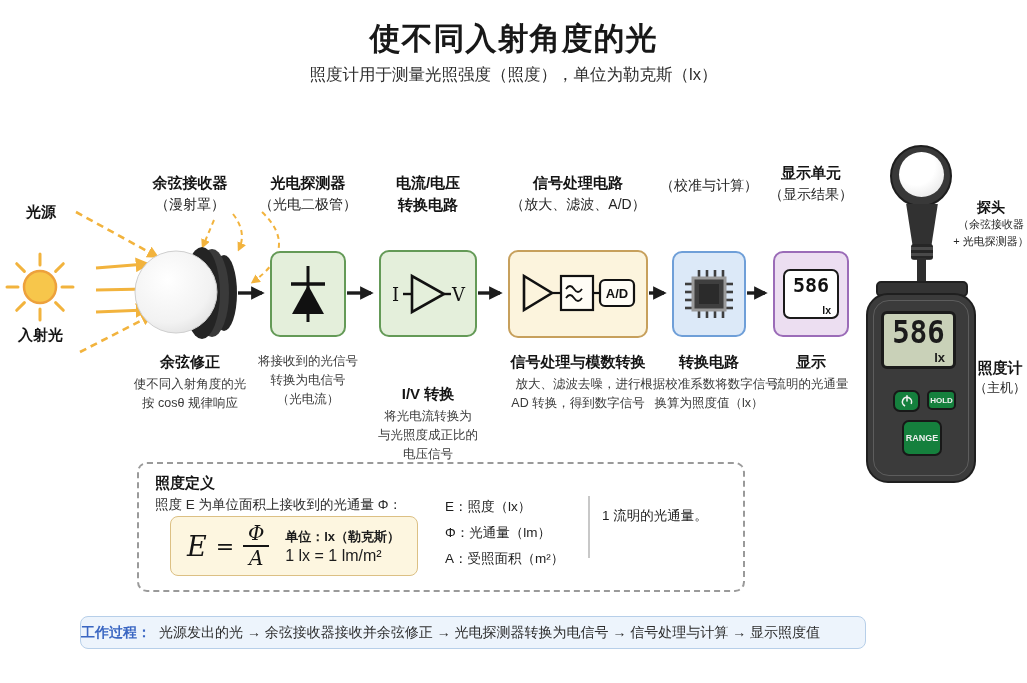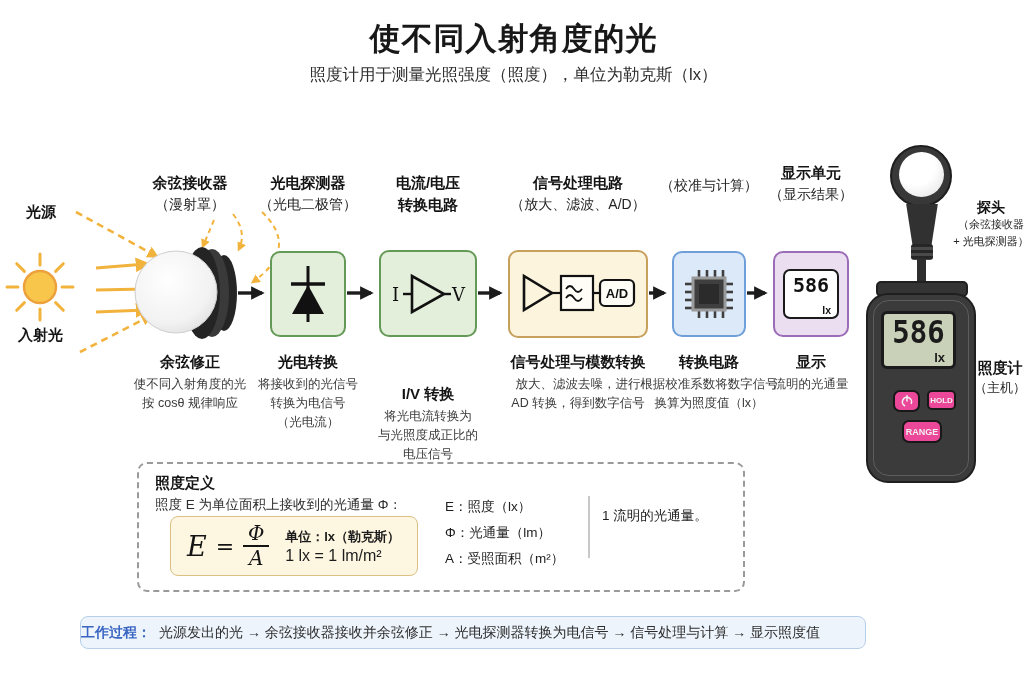--- a/index.html
+++ b/index.html
@@ -51,24 +51,24 @@
   .probe-ball{left:899px;top:152px;width:45px;height:45px;border-radius:50%;background:radial-gradient(circle at 38% 32%,#ffffff 45%,#ededed 75%,#d9d9d9 100%);}
   .probe-neck{left:904px;top:204px;width:36px;height:42px;background:#313131;clip-path:polygon(6% 0,94% 0,76% 100%,24% 100%);}
   .probe-conn{left:911px;top:244px;width:22px;height:16px;background:repeating-linear-gradient(#262626 0 3px,#4a4a4a 3px 6px);border-radius:3px;}
   .probe-stem{left:917px;top:258px;width:9px;height:40px;background:#2e2e2e;}
   .dev-cap{left:876px;top:281px;width:92px;height:16px;background:#343434;border:2px solid #202020;border-radius:5px;box-sizing:border-box;}
   .dev-body{left:866px;top:293px;width:110px;height:190px;background:#3b3b3b;border:2.5px solid #1f1f1f;border-radius:22px;box-sizing:border-box;}
   .dev-body:after{content:"";position:absolute;left:5px;top:5px;right:5px;bottom:5px;border:1.5px solid #5d5d5d;border-radius:16px;}
   .dev-lcd{left:881px;top:311px;width:75px;height:58px;background:#c9d1b8;border:3px solid #1c1c1c;border-radius:6px;box-sizing:border-box;z-index:3;}
   .dev-lcd .val{position:absolute;left:0;top:1px;width:100%;text-align:center;font-family:"DejaVu Sans Mono",monospace;font-weight:700;font-size:29px;color:#1b1b1b;transform:scaleY(1.1);}
   .dev-lcd .unit{position:absolute;right:8px;bottom:1px;font-size:13px;font-weight:700;color:#1b1b1b;}
-  .dev-btn{background:#ec4899;border:2px solid #181818;border-radius:7px;box-sizing:border-box;display:flex;align-items:center;justify-content:center;color:#f0f0f0;font-weight:700;z-index:3;}
+  .dev-btn{background:#15803d;border:2px solid #181818;border-radius:7px;box-sizing:border-box;display:flex;align-items:center;justify-content:center;color:#f0f0f0;font-weight:700;z-index:3;}
   .btn-power{left:893px;top:390px;width:27px;height:22px;}
   .btn-hold{left:927px;top:390px;width:29px;height:20px;font-size:8px;border-radius:5px;}
-  .btn-range{left:902px;top:420px;width:40px;height:23px;font-size:9px;}
+  .btn-range{left:902px;top:420px;width:40px;height:36px;font-size:9px;}
   .probe-label{left:953px;top:198px;width:76px;text-align:center;}
   .probe-label .t{font-size:14px;font-weight:700;color:#151515;line-height:18px;}
   .probe-label .s{font-size:11px;color:#262626;line-height:17px;}
   .host-label{left:962px;top:358px;width:76px;text-align:center;}
   .host-label .t{font-size:15px;font-weight:700;color:#151515;line-height:20px;}
   .host-label .s{font-size:13px;color:#262626;line-height:20px;}
 </style>
 </head>
 <body>
 
@@ -215,21 +215,20 @@
       <div class="unit">lx</div>
     </div>
   </div>
 
   <div class="abs stage-bottom" style="left:95px;top:352px;">
     <div class="name">余弦修正</div>
     <div class="d">使不同入射角度的光</div>
       <div class="d">按 cosθ 规律响应</div>
   </div>
   <div class="abs stage-bottom" style="left:213px;top:352px;">
-    <div class="name">光电转换</div>
     <div class="d">将接收到的光信号</div>
       <div class="d">转换为电信号</div>
       <div class="d">（光电流）</div>
   </div>
   <div class="abs stage-bottom" style="left:333px;top:368px;margin-top:16px;">
     <div class="name">I/V 转换</div>
     <div class="d">将光电流转换为</div>
       <div class="d">与光照度成正比的</div>
       <div class="d">电压信号</div>
   </div>

